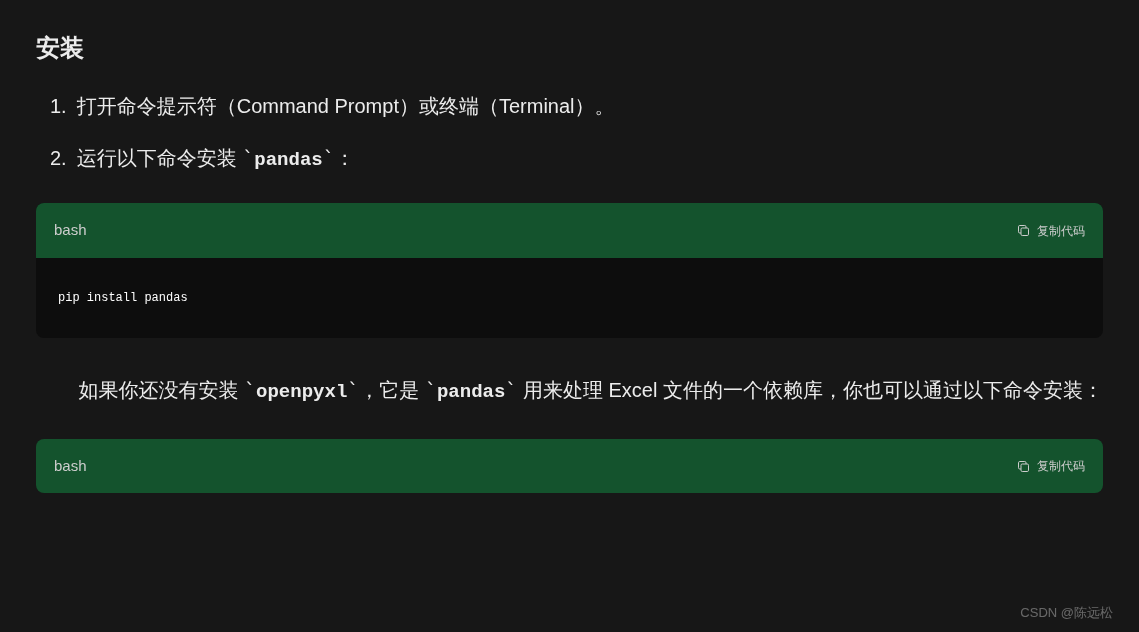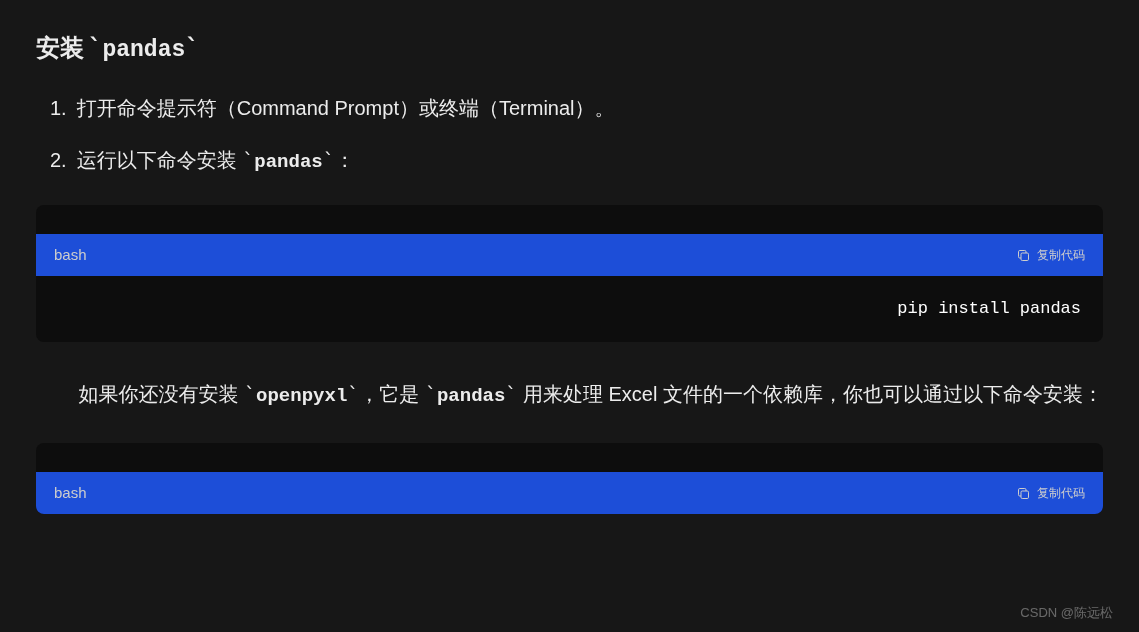--- a/index.html
+++ b/index.html
@@ -54,75 +54,72 @@
       font-weight: 600;
       font-size: 19px;
     }
     .code-block {
       background: #0d0d0d;
       border-radius: 8px;
       overflow: hidden;
       margin-bottom: 32px;
     }
     .code-header {
-      background: #1d4ed8;
-      padding: 10px 18px;
+      background: #14532d;
+      padding: 16px 18px;
       display: flex;
       justify-content: space-between;
       align-items: center;
       font-size: 15px;
       color: #cdcdcd;
-      margin-top: 29px;
     }
     .lang-label {
       color: #cdcdcd;
     }
     .copy-btn {
       display: flex;
       align-items: center;
       gap: 6px;
       color: #cdcdcd;
       cursor: pointer;
       font-size: 12px;
     }
     .copy-btn svg {
       width: 15px;
       height: 15px;
       stroke: #cdcdcd;
       fill: none;
       stroke-width: 1.6;
     }
     .code-content {
-      padding: 20px 22px;
+      padding: 31px 22px;
       font-family: "Consolas", "Monaco", "Courier New", monospace;
-      font-size: 17px;
+      font-size: 12px;
       color: #ffffff;
       white-space: pre;
-      text-align: right;
     }
     .paragraph {
       font-size: 20px;
       line-height: 2;
       margin-bottom: 28px;
       text-align: right;
     }
     .watermark {
       position: absolute;
       bottom: 10px;
       right: 26px;
       font-size: 13px;
       color: rgba(255,255,255,0.35);
     }
   </style>
 </head>
 <body>
 
 <div class="heading">
   <span>安装</span>
-  <span><span class="backtick">`</span><span class="inline-code-h">pandas</span><span class="backtick">`</span></span>
 </div>
 
 <ol class="steps">
   <li>
     <span class="num">1.</span>
     <span>打开命令提示符（Command Prompt）或终端（Terminal）。</span>
   </li>
   <li>
     <span class="num">2.</span>
     <span>

